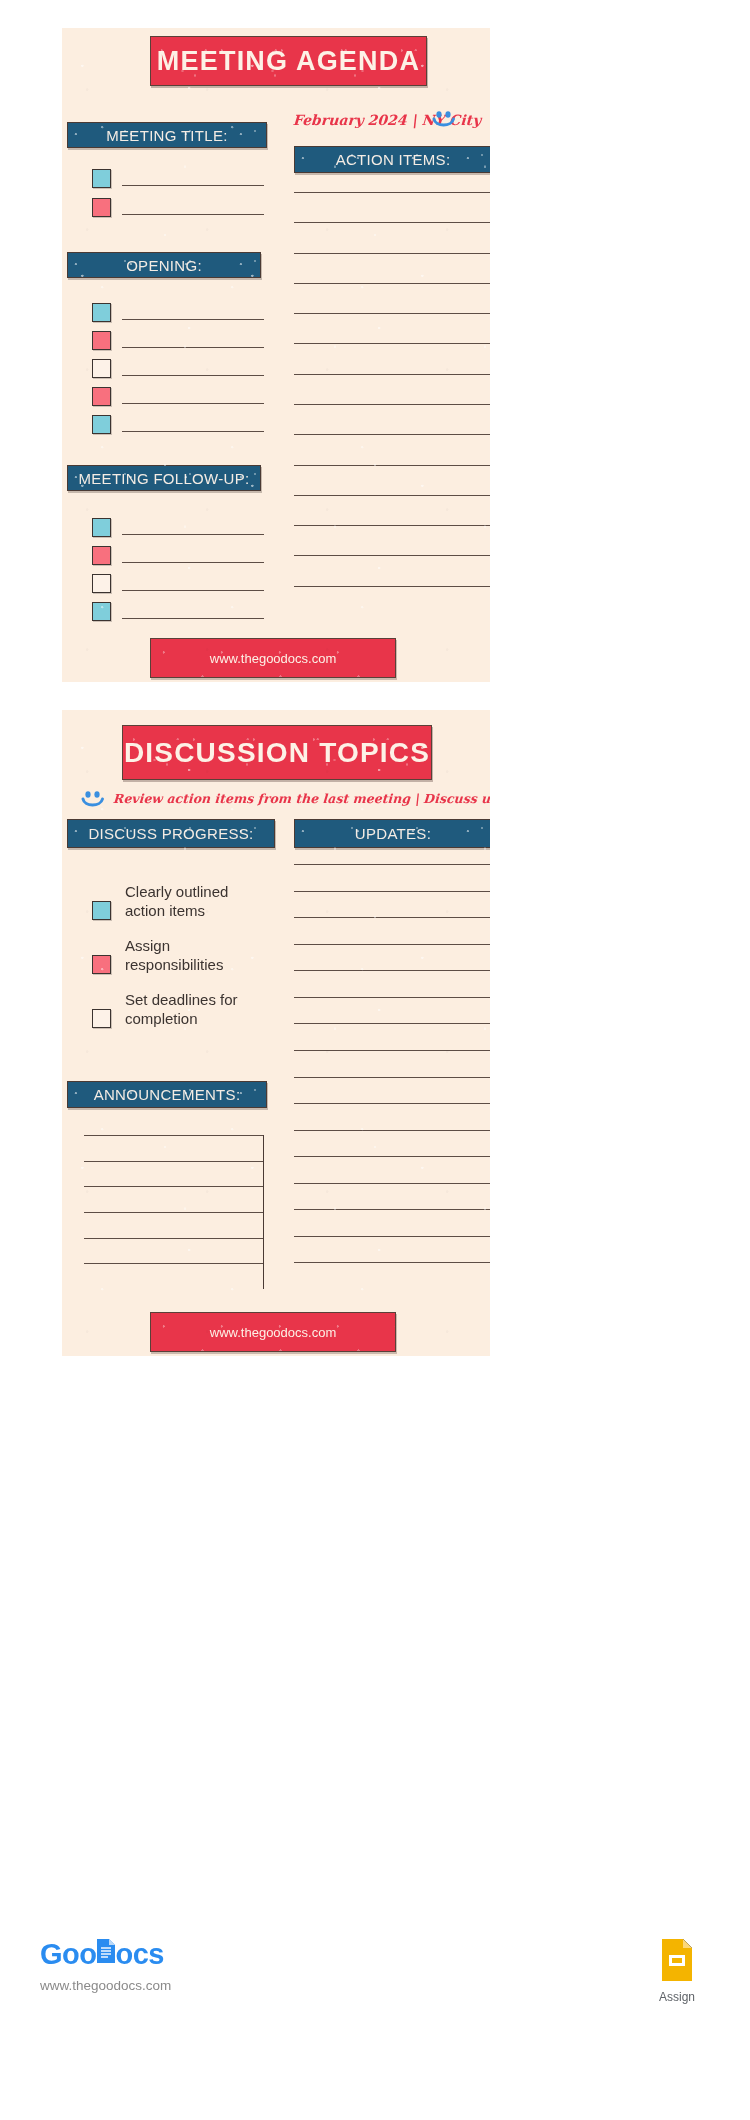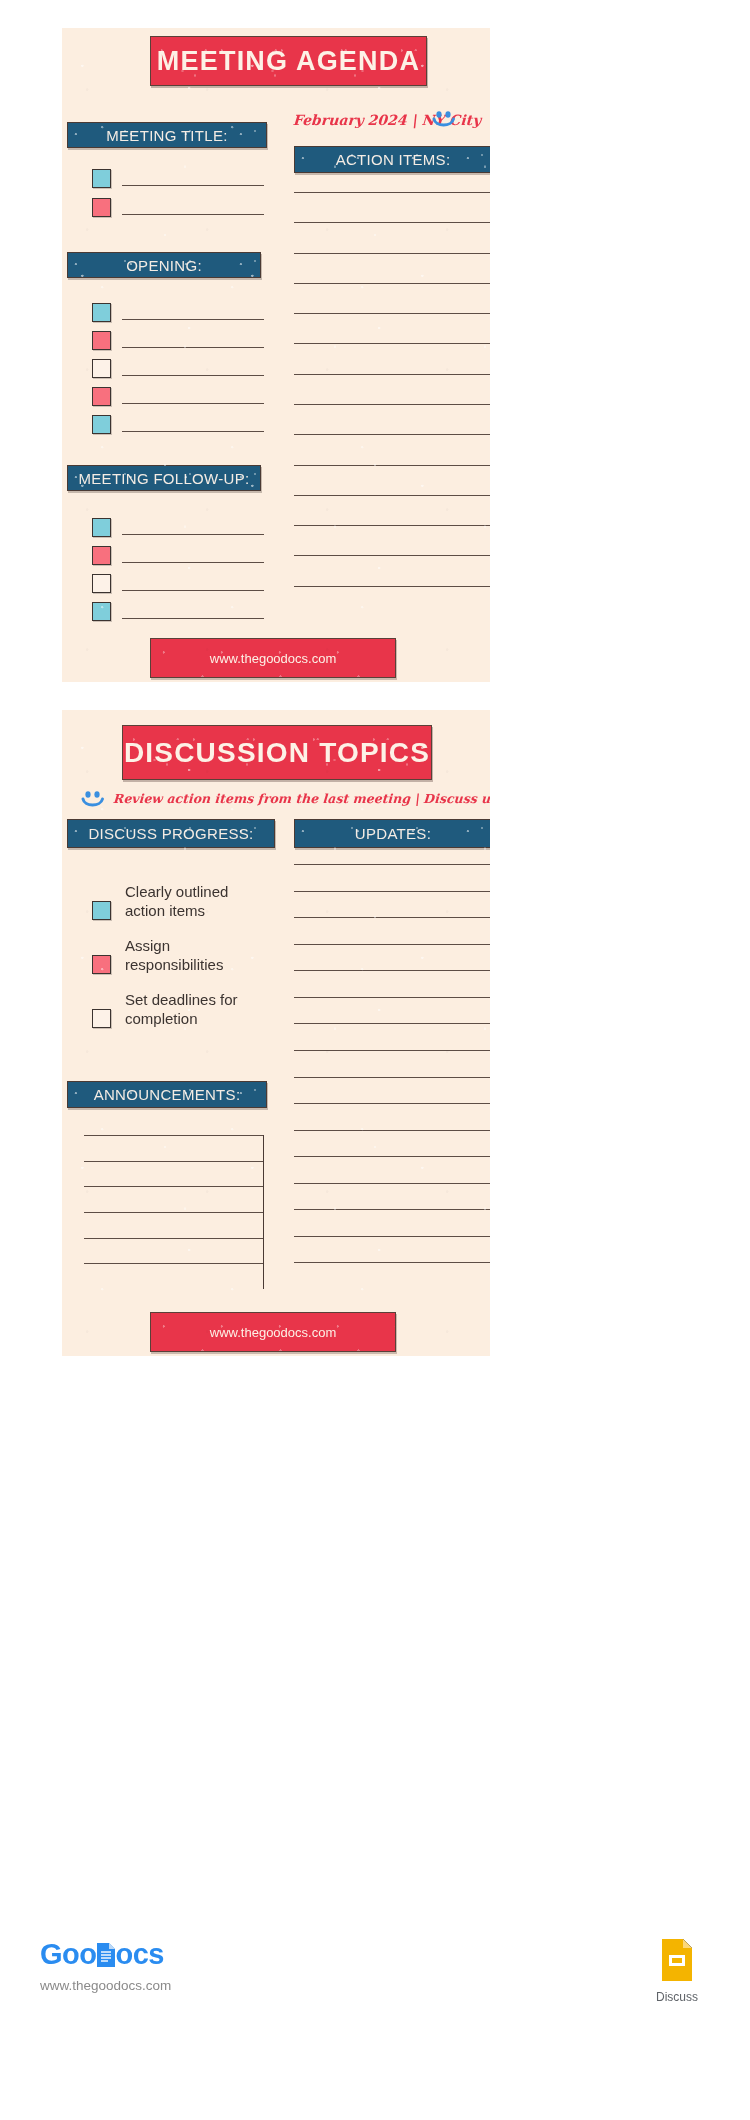--- a/index.html
+++ b/index.html
@@ -158,21 +158,21 @@
       radial-gradient(circle at 66% 72%, rgba(255,255,255,.3) 0 1px, transparent 1.3px);
     background-size: 58px 42px, 78px 52px;
     pointer-events:none;
   }
 
   
   #brand-area { position: absolute; left: 0; top: 1930px; width: 750px; height: 110px; }
   #goodocs-logo {
     position: absolute; left: 40px; top: 8px;
     font-size: 29px; font-weight: bold; color: #2a8cf0;
-    letter-spacing: -.5px; display: flex; align-items: center;
+    letter-spacing: -.5px; display: flex; 
   }
   #goodocs-url {
     position: absolute; left: 40px; top: 48px;
     font-size: 13.5px; color: #8a8a8a;
   }
   #slides-badge { position: absolute; left: 648px; top: 8px; width: 58px; text-align: center; }
   #slides-label { font-size: 12px; color: #5f6368; margin-top: 4px; }
 </style>
 </head>
 <body>
@@ -376,15 +376,15 @@
   <div id="goodocs-url">www.thegoodocs.com</div>
 
   <div id="slides-badge">
     <svg width="36" height="44" viewBox="0 0 36 44">
       <path d="M3 1 H24 L33 10 V43 H3 Z" fill="#f4b400"></path>
       <path d="M24 1 L33 10 H24 Z" fill="#fbd濃"></path>
       <path d="M24 1 L33 10 H24 Z" fill="#fcd77a"></path>
       <rect x="10" y="17" width="16" height="11" fill="#ffffff"></rect>
       <rect x="13" y="20" width="10" height="5" fill="#f4b400"></rect>
     </svg>
-    <div id="slides-label">Discuss</div>
+    <div id="slides-label">Assign</div>
   </div>
 </div>
 
 </body></html>

